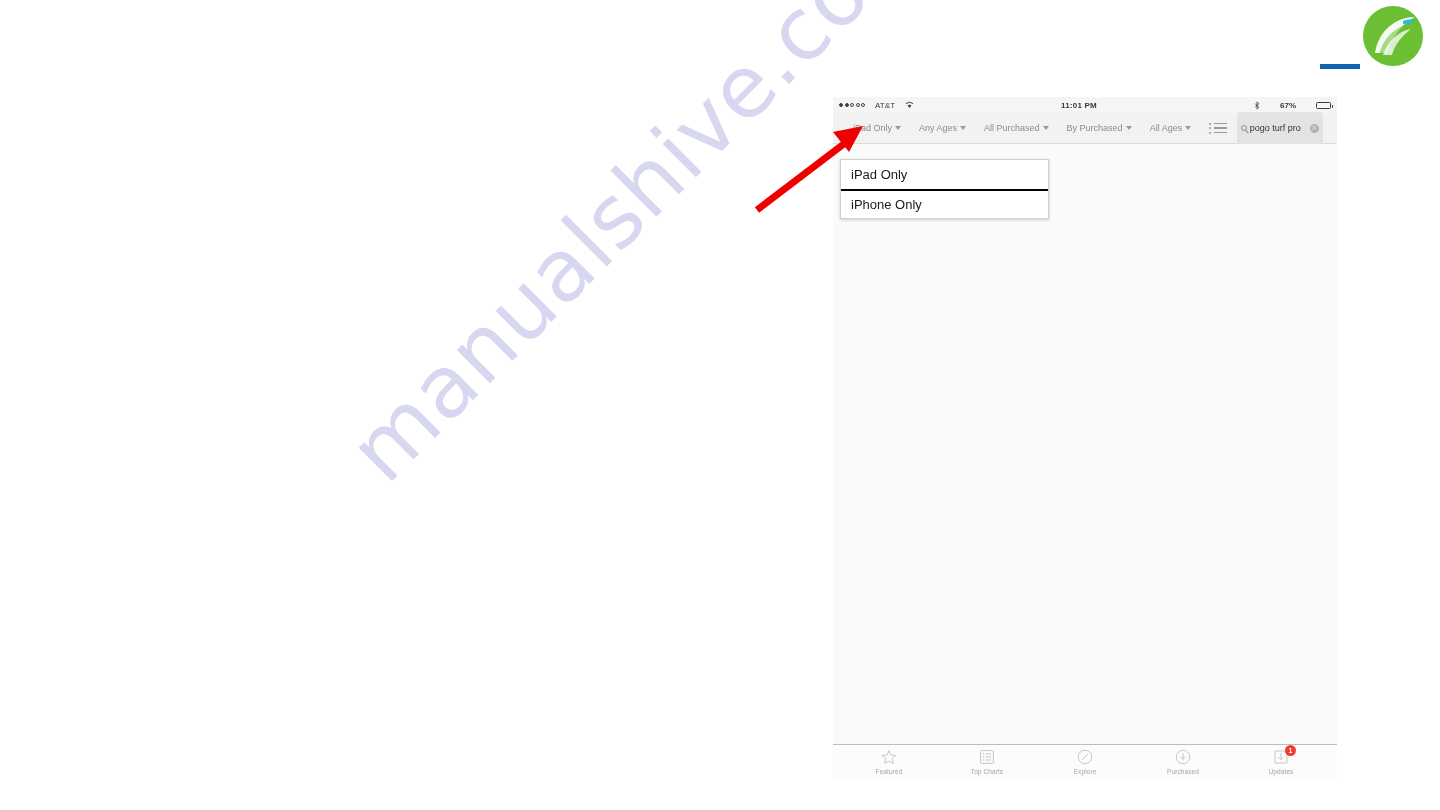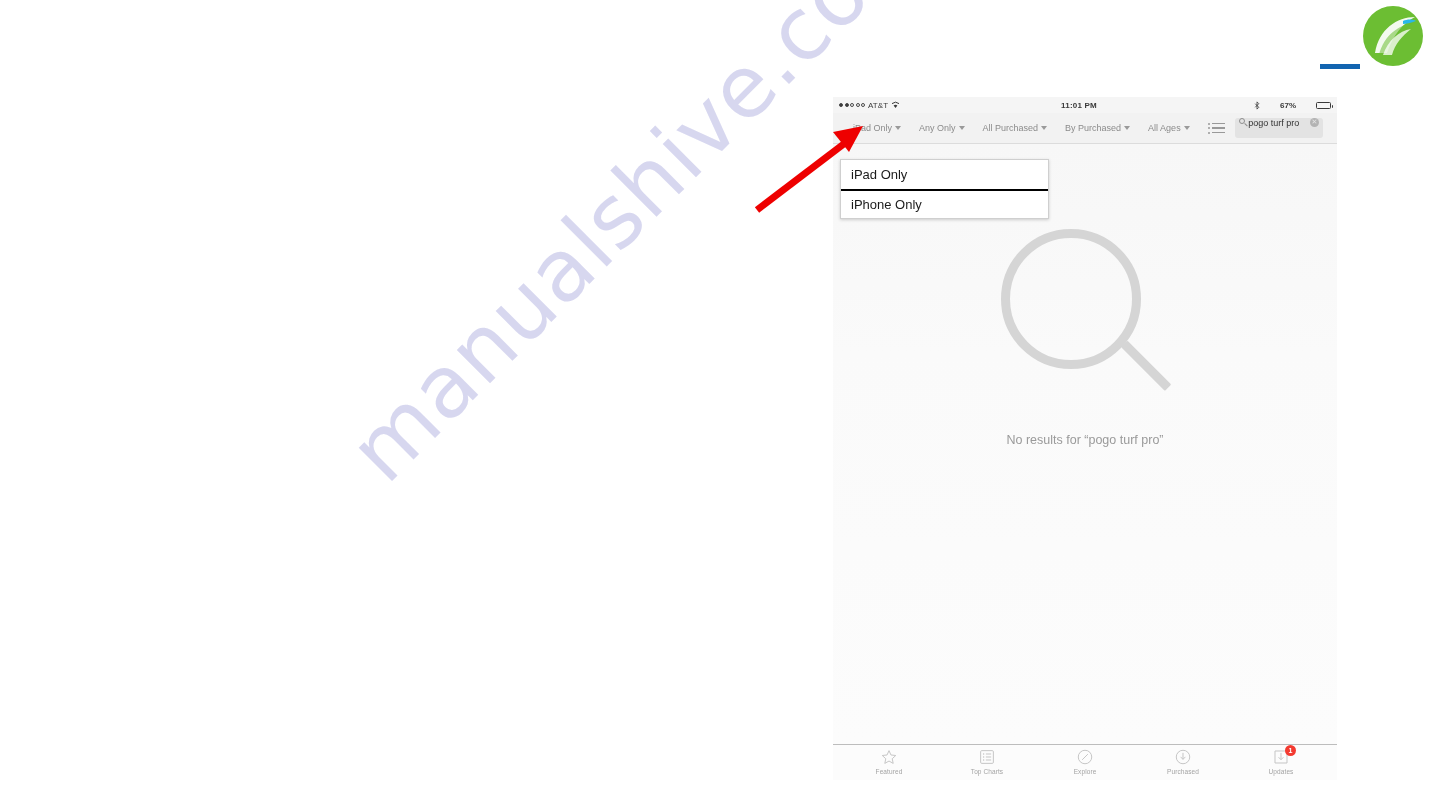--- a/index.html
+++ b/index.html
@@ -57,21 +57,21 @@
   #status-bar {
     position:relative;
     height:16px;
     background:#f5f5f5;
     display:flex; align-items:center;
     padding:0 6px;
     font-size:8px;
     color:#3a3a3a;
     font-family:"Liberation Sans", sans-serif;
   }
-  #status-left { display:flex; align-items:center; gap:3px; }
+  #status-left { display:flex; align-items:center; gap:10px; }
   .sig-dots { display:flex; align-items:center; gap:1.5px; }
   .sig-dots i {
     display:block; width:4px; height:4px; border-radius:50%;
     border:1px solid #4a4a4a; background:transparent;
   }
   .sig-dots i.on { background:#3a3a3a; }
   #carrier { font-size:8px; letter-spacing:.1px; }
   #status-center {
     position:absolute; left:0; right:12px; text-align:center;
     font-size:8px; font-weight:bold; letter-spacing:.2px;
@@ -117,23 +117,23 @@
   #list-toggle {
     margin-left:auto;
     margin-right:10px;
     display:flex; flex-direction:column; gap:2.5px;
   }
   #list-toggle .row { display:flex; align-items:center; gap:2.5px; }
   #list-toggle .row .dot { width:2px; height:2px; background:#999; border-radius:50%; }
   #list-toggle .row .ln { width:13px; height:1.6px; background:#999; }
 
   #search-field {
-    width:94px; height:20px; margin-right:14px;
+    width:94px; height:32px; margin-right:14px;
     background:#e3e3e3; border-radius:3px;
-    display:flex; gap:3px;
+    display:flex; align-items:center; gap:3px;
     padding:0 4px;
     position:relative;
   }
   .mag-mini {
     width:6px; height:6px; border:1.2px solid #8d8d8d;
     border-radius:50%; position:relative; flex:0 0 auto;
   }
   .mag-mini::after {
     content:""; position:absolute; right:-3px; bottom:-2px;
     width:3.5px; height:1.2px; background:#8d8d8d;
@@ -279,21 +279,21 @@
         </span>
       </div>
     </div>
 
     <div id="filter-bar">
       <div class="filter-btn">
         <span>iPad Only</span>
         <span class="caret"></span>
       </div>
       <div class="filter-btn">
-        <span>Any Only</span>
+        <span>Any Ages</span>
         <span class="caret"></span>
       </div>
       <div class="filter-btn">
         <span>All Purchased</span>
         <span class="caret"></span>
       </div>
       <div class="filter-btn">
         <span>By Purchased</span>
         <span class="caret"></span>
       </div>
@@ -326,27 +326,20 @@
       <div id="device-dropdown">
         <div class="dd-item">
           <span>iPad Only</span>
         </div>
         <div class="dd-item">
           <span>iPhone Only</span>
         </div>
       </div>
     </div>
 
-    <div id="content">
-      <div id="mag-big">
-        <div id="mag-circle"></div>
-        <div id="mag-handle"></div>
-      </div>
-      <div id="no-results">No results for “pogo turf pro”</div>
-    </div>
 
     <div id="tab-bar">
 
       <div class="tab">
         <span class="tab-ico">
           <svg viewBox="0 0 24 24" fill="none" stroke="#c4c4c4" stroke-width="1.3">
             <path d="M12 3.5 L14.6 9.3 L21 10 L16.3 14.3 L17.6 20.5 L12 17.4 L6.4 20.5 L7.7 14.3 L3 10 L9.4 9.3 Z"></path>
           </svg>
         </span>
         <span class="tab-label">Featured</span>

